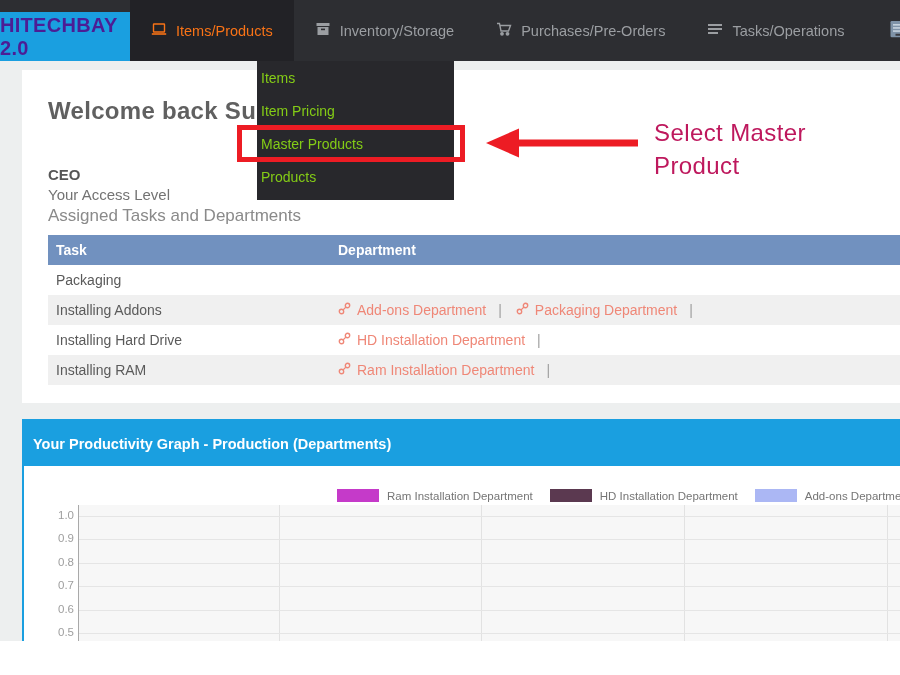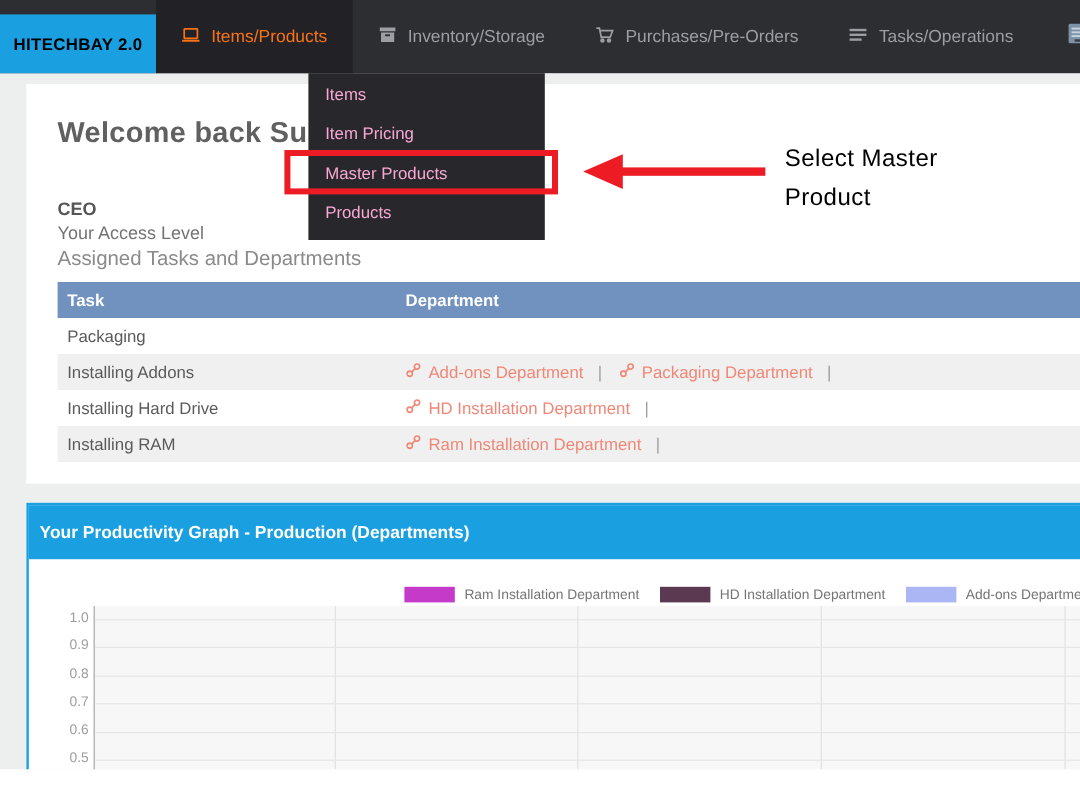--- a/index.html
+++ b/index.html
@@ -1,21 +1,21 @@
 <!DOCTYPE html>
 <html><head>
 <meta charset="utf-8">
 <style>
   * { margin:0; padding:0; box-sizing:border-box; }
   body { font-family:"Liberation Sans","DejaVu Sans",sans-serif; background:#fff; }
   .frame { position:relative; width:900px; height:675px; overflow:hidden; background:#fff; }
 
   
   .navbar { position:absolute; left:0; top:0; width:900px; height:61px; background:#2d2e32; display:flex; align-items:stretch; z-index:5; }
-  .brand { width:130px; background:#1a9fe0; color:#000000; font-weight:bold; font-size:14px; display:flex; align-items:center; justify-content:center; letter-spacing:.3px; cursor:pointer;margin-top:12px; }
+  .brand { width:130px; background:#1a9fe0; color:#4c1d95; font-weight:bold; font-size:20px; display:flex; align-items:center; justify-content:center; letter-spacing:.3px; cursor:pointer;margin-top:12px; }
   .nav-item { display:flex; align-items:center; gap:9px; padding:0 21px; color:#9b9ea2; font-size:14.5px; cursor:pointer; position:relative; }
   .nav-item svg { width:16px; height:16px; }
   .nav-item.active { color:#3ea2e4; margin-left:13px; }
   .nav-item.active::after { content:""; position:absolute; left:0; right:0; bottom:0; height:4px; background:#1a9fe0; }
   .nav-item.open { background:#222226; color:#f97316; }
   .nav-right-partial { position:absolute; right:-8px; top:0; height:61px; display:flex; align-items:center; color:#8fa0b4; }
   .nav-right-partial svg { width:20px; height:20px; }
 
   
   .main { position:absolute; left:0; top:61px; width:900px; height:580px; background:#edefef; overflow:hidden; }
@@ -44,26 +44,26 @@
   .legend-item { display:flex; align-items:center; margin-right:17px; }
   .legend-swatch { width:42px; height:13px; margin-right:8px; }
   .legend-label { font-size:11.5px; color:#757575; }
   .plot { position:absolute; left:54px; top:84px; right:-2px; height:170px; background:#f7f7f7; border-left:1px solid #a9a9a9; }
   .hgrid { position:absolute; left:0; right:0; height:1px; background:#e5e5e5; }
   .vgrid { position:absolute; top:0; bottom:0; width:1px; background:#e2e2e2; }
   .ytick { position:absolute; width:30px; text-align:right; font-size:11.5px; color:#9e9e9e; }
 
   
   .dropdown { position:absolute; left:257px; top:61px; width:197px; background:#28282c; z-index:10; padding-bottom:7px; }
-  .dd-item { height:33px; display:flex; align-items:center; padding-left:14px; color:#f9a8d4; font-size:14px; cursor:pointer; }
+  .dd-item { height:33px; display:flex; align-items:center; padding-left:4px; color:#84cc16; font-size:14px; cursor:pointer; }
 
   
   .red-box { position:absolute; left:237px; top:125px; width:228px; height:37px; border:5px solid #ed1c24; z-index:12; pointer-events:none; }
   .red-arrow { position:absolute; left:486px; top:125px; z-index:12; }
-  .annot-text { position:absolute; left:654px; top:116px; z-index:12; color:#000000; font-size:20px; font-weight:500; line-height:33px; letter-spacing:.4px; }
+  .annot-text { position:absolute; left:654px; top:116px; z-index:12; color:#be185d; font-size:24px; font-weight:500; line-height:33px; letter-spacing:.4px; }
 </style>
 </head>
 <body>
 
 <div class="frame">
 
   <div class="navbar">
     <div class="brand">HITECHBAY 2.0</div>
 
 

